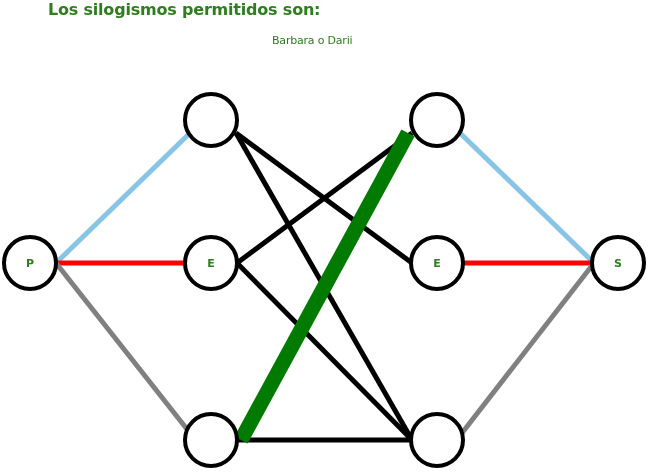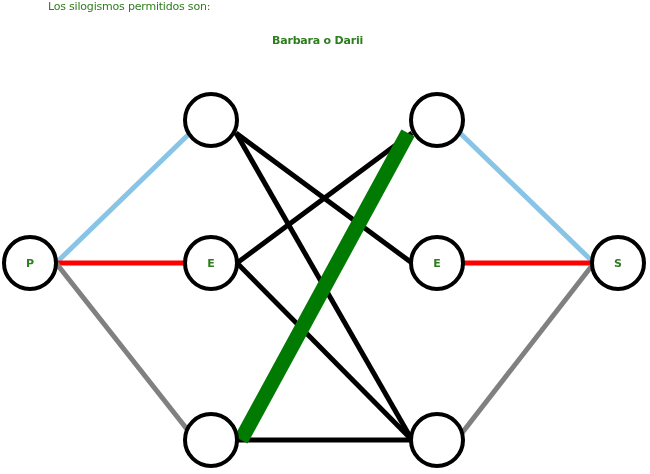--- a/index.html
+++ b/index.html
@@ -1,18 +1,18 @@
 <!DOCTYPE html>
 <html><head>
 <meta charset="utf-8">
 <style>
   html, body { margin:0; padding:0; background:#ffffff; }
   body { width:650px; height:474px; position:relative; overflow:hidden; font-family:"DejaVu Sans", sans-serif; }
-  .title { position:absolute; left:48px; top:0px; font-size:11px; font-weight:normal; color:#2e7d1e; letter-spacing:-0.2px; }
-  .subtitle { position:absolute; left:272px; top:34px; font-size:11px; font-weight:bold; color:#2e7d1e; letter-spacing:-0.2px;text-align:center; }
+  .title { position:absolute; left:48px; top:0px; font-size:16px; font-weight:bold; color:#2e7d1e; letter-spacing:-0.2px; }
+  .subtitle { position:absolute; left:272px; top:34px; font-size:11px; font-weight:normal; color:#2e7d1e; letter-spacing:-0.2px;text-align:center; }
   svg { position:absolute; left:0; top:0; }
   .node-label { font-family:"DejaVu Sans", sans-serif; font-size:11px; font-weight:bold; fill:#2e7d1e; }
 </style>
 </head>
 <body>
 
 <div class="title">Los silogismos permitidos son:</div>
 <div class="subtitle">Barbara o Darii</div>
 
 <svg width="650" height="474" viewBox="0 0 650 474">

